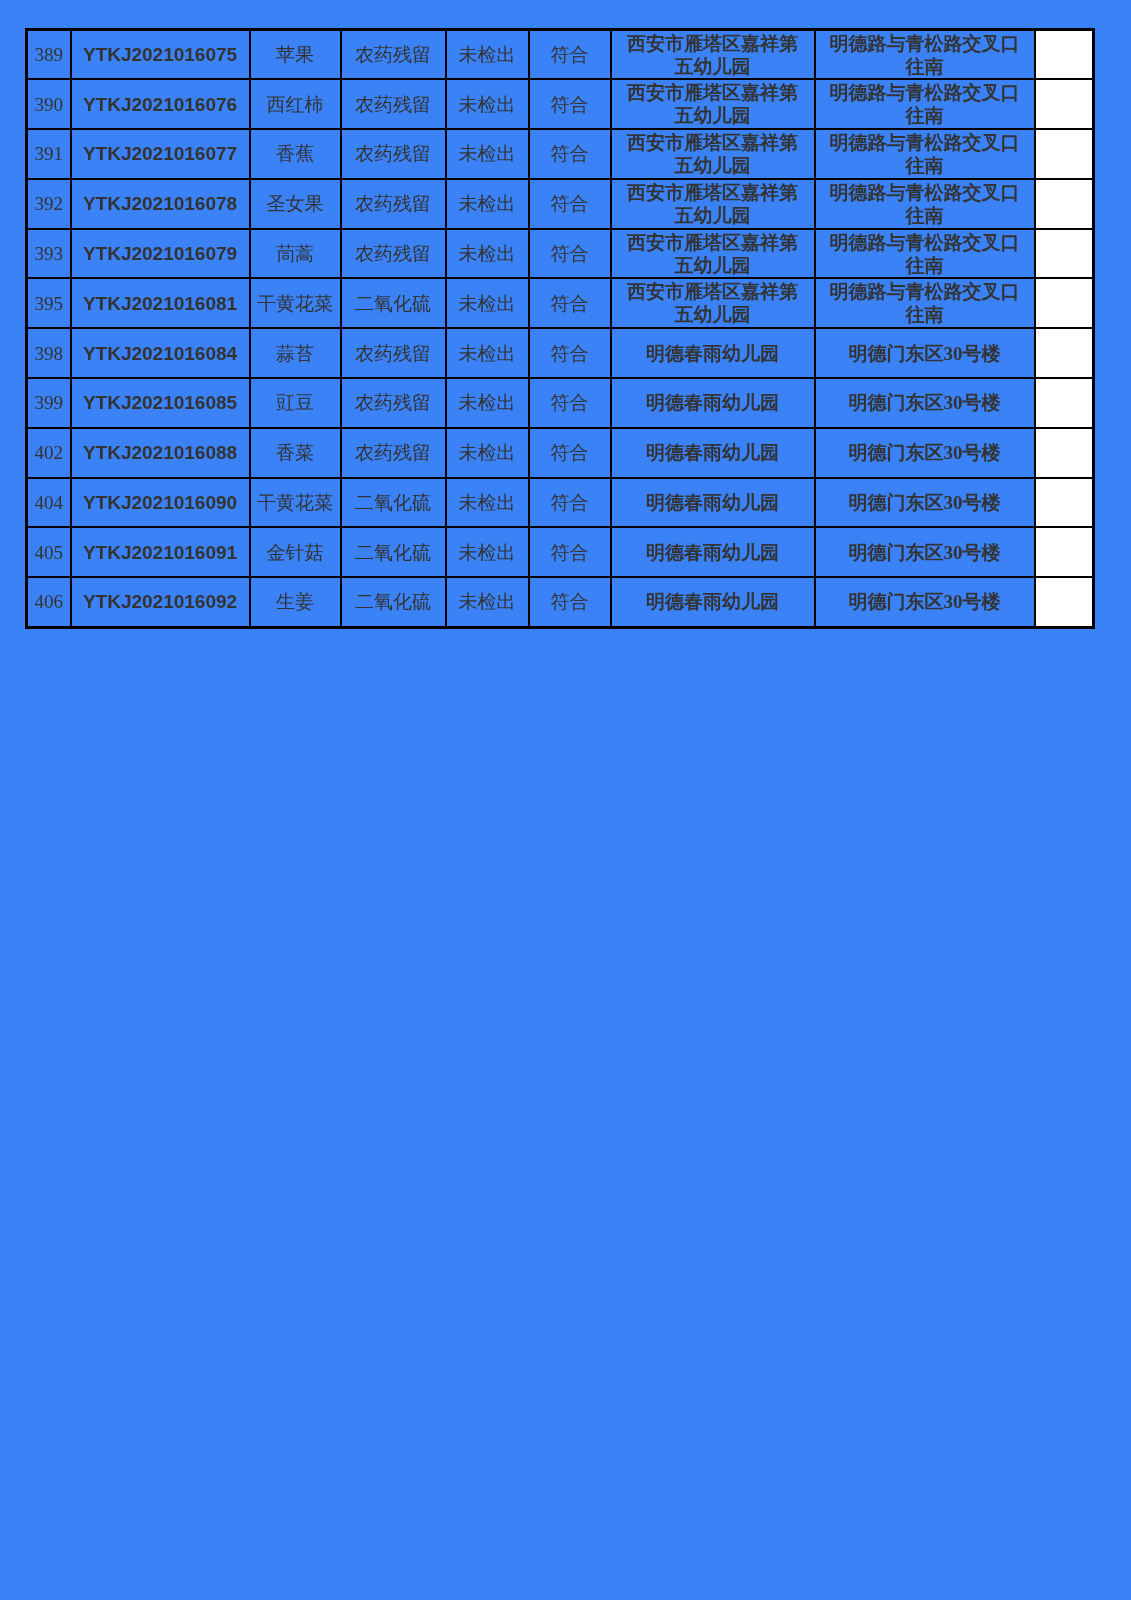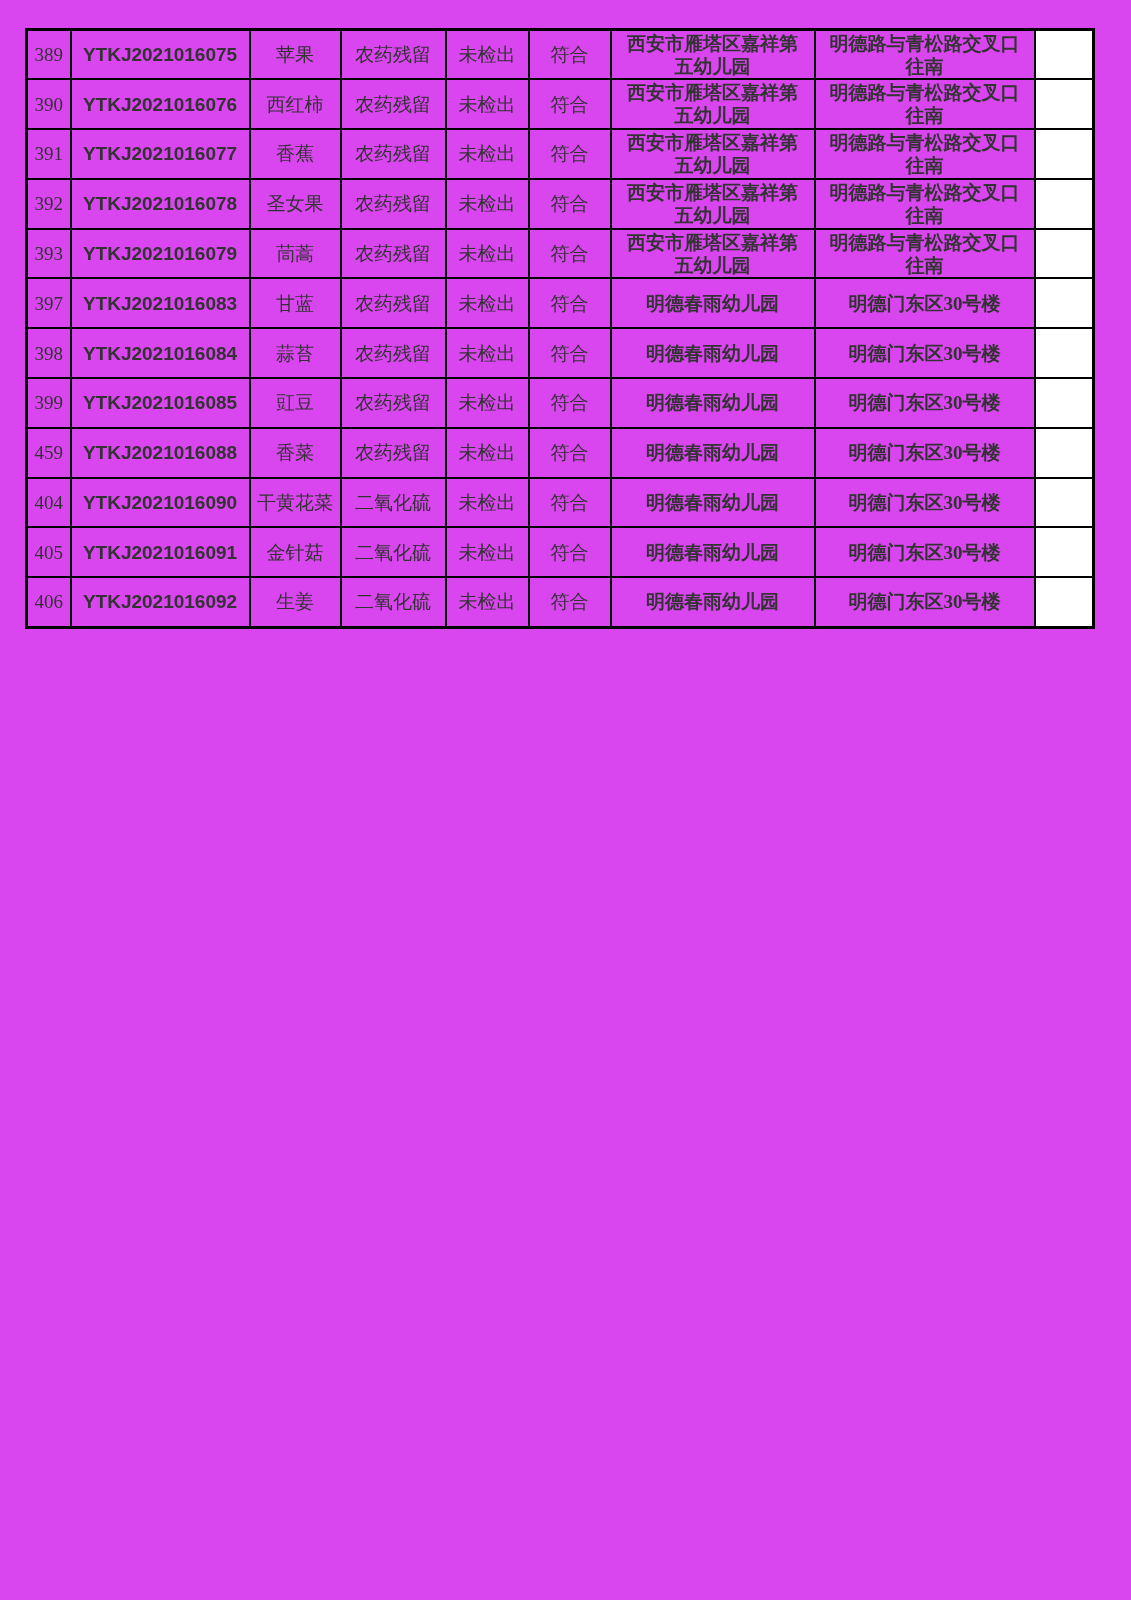--- a/index.html
+++ b/index.html
@@ -4,21 +4,21 @@
 <style>
   html, body {
     margin: 0;
     padding: 0;
     background: #ffffff;
   }
   .page {
     position: relative;
     width: 1131px;
     height: 1600px;
-    background: #d946ef;
+    background: #3b82f6;
     overflow: hidden;
     font-family: "Liberation Serif", "DejaVu Serif", serif;
   }
   table.results {
     position: absolute;
     left: 25px;
     top: 28px;
     width: 1067px;
     border-collapse: collapse;
     table-layout: fixed;
@@ -141,28 +141,30 @@
     <td class="c-item">农药残留</td>
     <td class="c-result">未检出</td>
     <td class="c-concl">符合</td>
     <td class="c-org">西安市雁塔区嘉祥第
 五幼儿园</td>
     <td class="c-addr">明德路与青松路交叉口
 往南</td>
     <td class="c-note"></td>
   </tr>
         <tr>
-    <td class="c-index">397</td>
-    <td class="c-id">YTKJ2021016083</td>
-    <td class="c-name">甘蓝</td>
-    <td class="c-item">农药残留</td>
-    <td class="c-result">未检出</td>
-    <td class="c-concl">符合</td>
-    <td class="c-org">明德春雨幼儿园</td>
-    <td class="c-addr">明德门东区30号楼</td>
+    <td class="c-index">395</td>
+    <td class="c-id">YTKJ2021016081</td>
+    <td class="c-name">干黄花菜</td>
+    <td class="c-item">二氧化硫</td>
+    <td class="c-result">未检出</td>
+    <td class="c-concl">符合</td>
+    <td class="c-org">西安市雁塔区嘉祥第
+五幼儿园</td>
+    <td class="c-addr">明德路与青松路交叉口
+往南</td>
     <td class="c-note"></td>
   </tr>
         <tr>
     <td class="c-index">398</td>
     <td class="c-id">YTKJ2021016084</td>
     <td class="c-name">蒜苔</td>
     <td class="c-item">农药残留</td>
     <td class="c-result">未检出</td>
     <td class="c-concl">符合</td>
     <td class="c-org">明德春雨幼儿园</td>
@@ -174,21 +176,21 @@
     <td class="c-id">YTKJ2021016085</td>
     <td class="c-name">豇豆</td>
     <td class="c-item">农药残留</td>
     <td class="c-result">未检出</td>
     <td class="c-concl">符合</td>
     <td class="c-org">明德春雨幼儿园</td>
     <td class="c-addr">明德门东区30号楼</td>
     <td class="c-note"></td>
   </tr>
         <tr>
-    <td class="c-index">459</td>
+    <td class="c-index">402</td>
     <td class="c-id">YTKJ2021016088</td>
     <td class="c-name">香菜</td>
     <td class="c-item">农药残留</td>
     <td class="c-result">未检出</td>
     <td class="c-concl">符合</td>
     <td class="c-org">明德春雨幼儿园</td>
     <td class="c-addr">明德门东区30号楼</td>
     <td class="c-note"></td>
   </tr>
         <tr>

